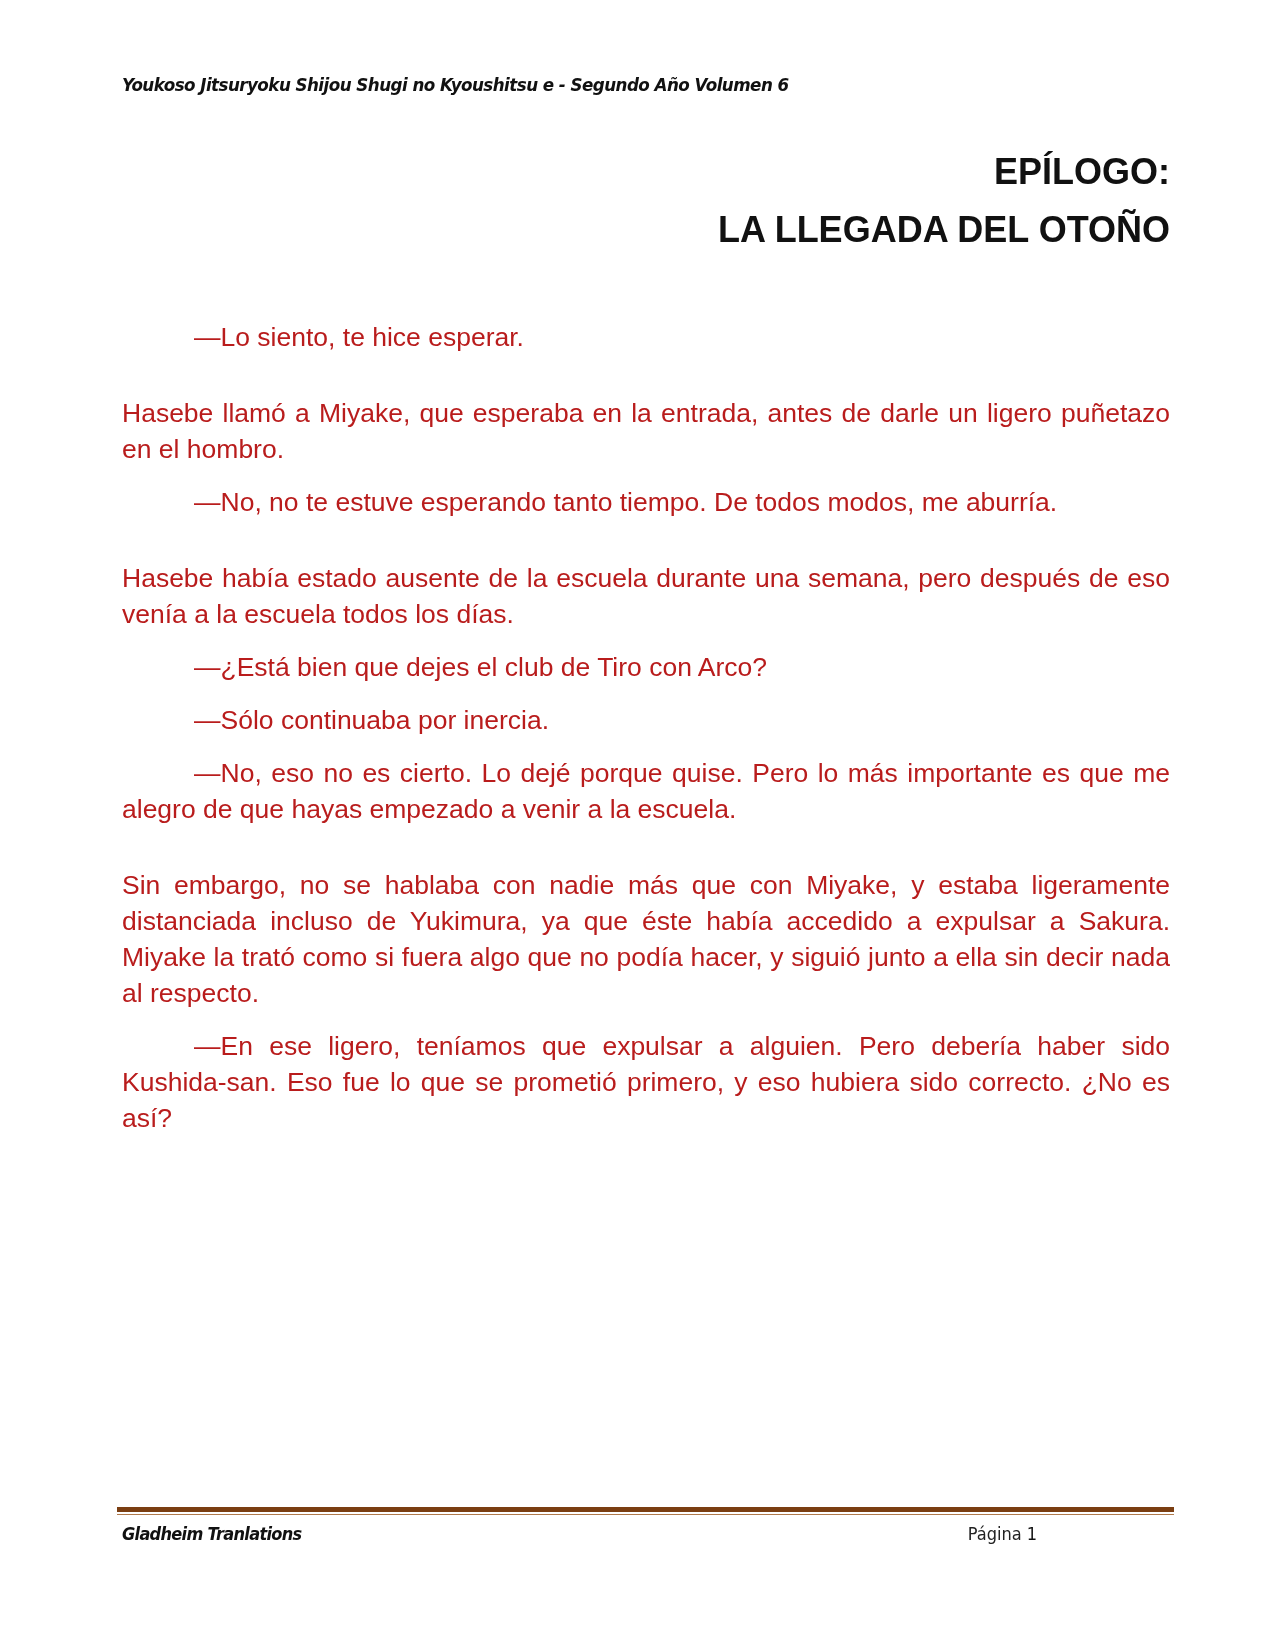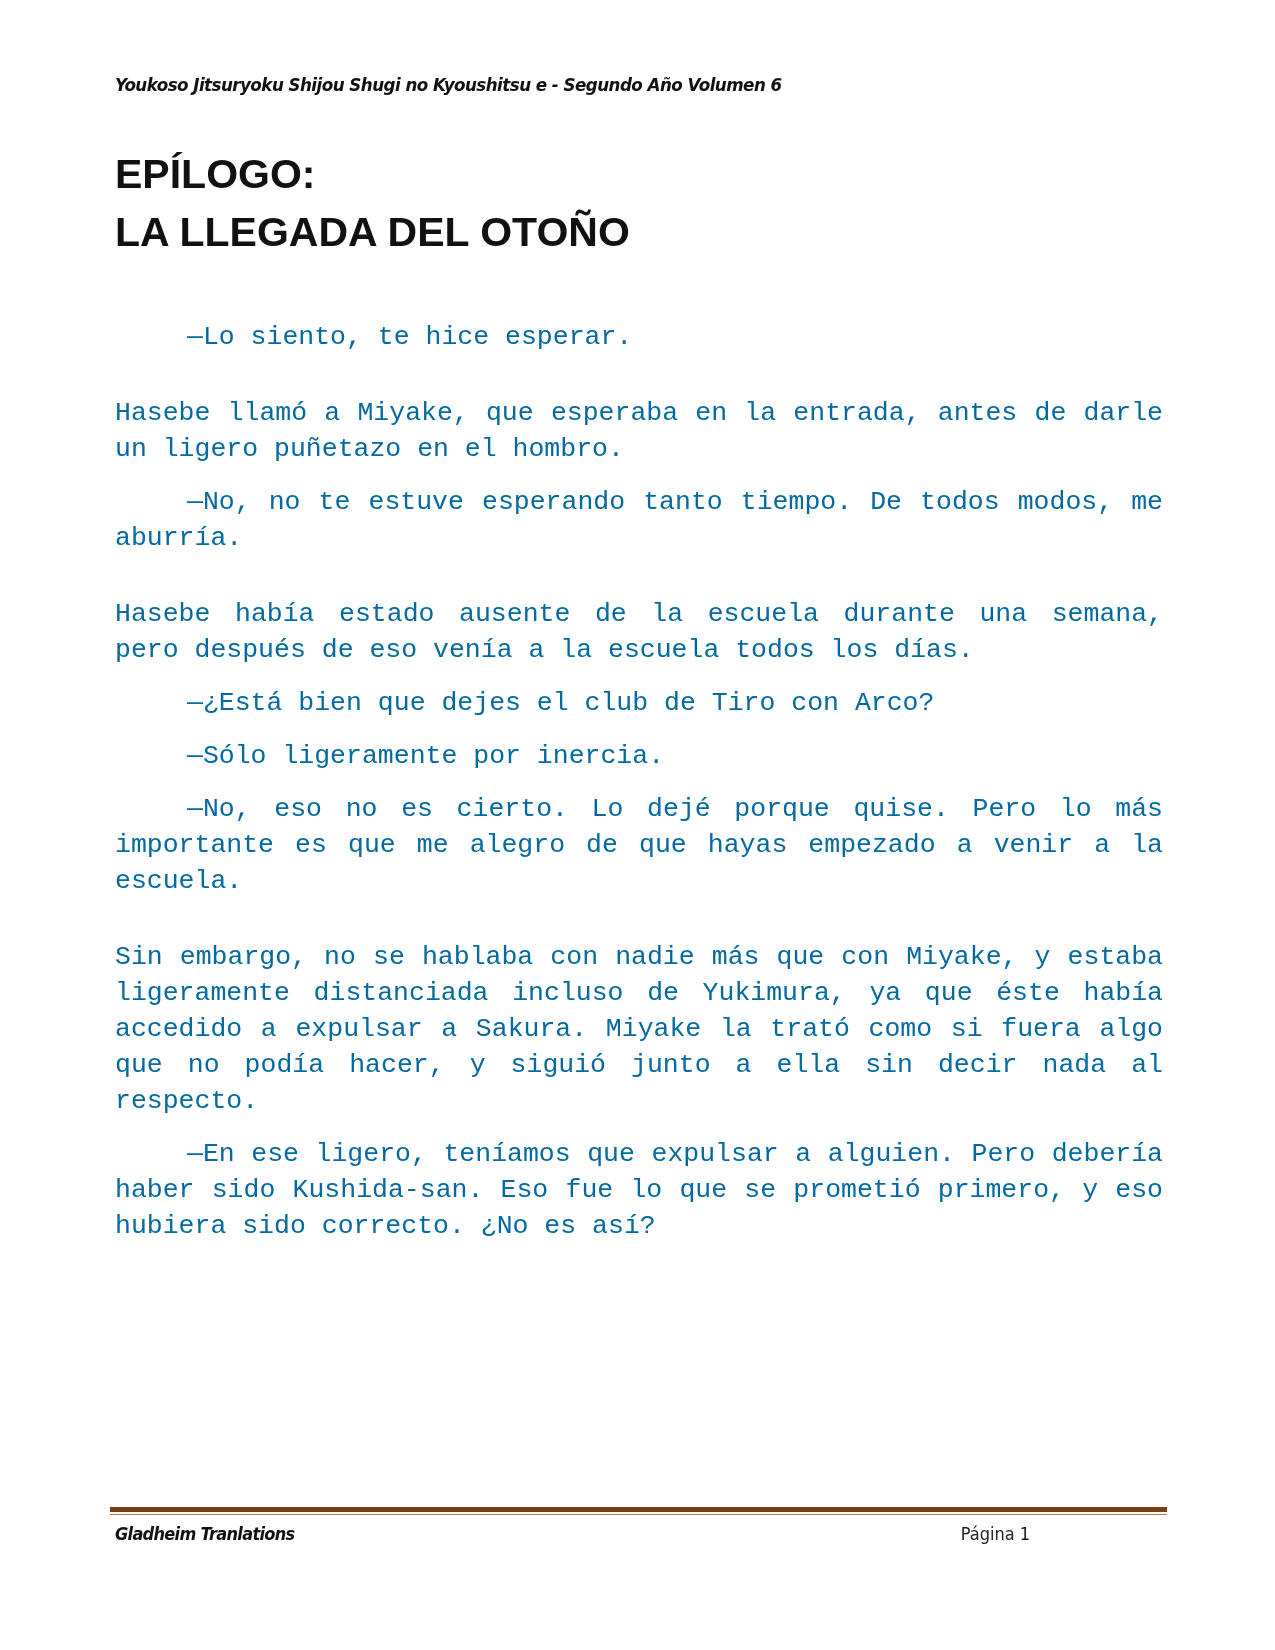--- a/index.html
+++ b/index.html
@@ -1,32 +1,32 @@
 <!DOCTYPE html>
 <html><head>
 <meta charset="utf-8">
 <style>
   html, body { margin: 0; padding: 0; background: #ffffff; }
   body { width: 1275px; height: 1650px; position: relative; overflow: hidden; color: #111111; }
-  .page { position: absolute; left: 1px; top: 0; width: 1141px; height: 1650px; }
+  .page { position: absolute; left: 8px; top: 0; width: 1141px; height: 1650px; }
   .running-header {
     position: absolute; left: 114px; top: 74px; width: 1048px;
     font-family: "DejaVu Sans", sans-serif; font-style: italic; font-weight: bold;
     font-size: 18px; letter-spacing: -0.6px; color: #111;
     transform: scaleX(0.93); transform-origin: left center; white-space: nowrap;
   }
   .title {
-    position: absolute; left: 114px; width: 1048px; text-align: left;
-    font-family: "Liberation Sans", sans-serif; font-weight: bold; font-size: 41px; color: #111;
+    position: absolute; left: 114px; width: 1048px; text-align: right;
+    font-family: "Liberation Sans", sans-serif; font-weight: bold; font-size: 36px; color: #111;
   }
   .title.t1 { top: 151px; }
   .title.t2 { top: 209px; }
   .body {
     position: absolute; left: 114px; top: 319px; width: 1048px;
-    font-family: Liberation Mono, monospace; font-size: 26.5px; line-height: 36px; color: #0369a1;
+    font-family: Liberation Sans, sans-serif; font-size: 26.5px; line-height: 36px; color: #b91c1c;
   }
   .body p { margin: 0 0 17px 0; text-align: justify; }
   .body p.dialogue { text-indent: 72px; }
   .body p.narr { text-indent: 0; margin-top: 40px; }
   .footer-rule { position: absolute; left: 109px; top: 1507px; width: 1057px; }
   .footer-rule .thick { height: 5px; background: #7a3e12; }
   .footer-rule .gap { height: 2px; background: #ffffff; }
   .footer-rule .thin { height: 1px; background: #b07a4c; }
   .footer-left {
     position: absolute; left: 114px; top: 1523px;
@@ -50,21 +50,21 @@
 
   <div class="title t1">EPÍLOGO:</div>
   <div class="title t2">LA LLEGADA DEL OTOÑO</div>
 
   <div class="body">
     <p class="dialogue">—Lo siento, te hice esperar.</p>
     <p class="narr">Hasebe llamó a Miyake, que esperaba en la entrada, antes de darle un ligero puñetazo en el hombro.</p>
     <p class="dialogue">—No, no te estuve esperando tanto tiempo. De todos modos, me aburría.</p>
     <p class="narr">Hasebe había estado ausente de la escuela durante una semana, pero después de eso venía a la escuela todos los días.</p>
     <p class="dialogue">—¿Está bien que dejes el club de Tiro con Arco?</p>
-    <p class="dialogue">—Sólo ligeramente por inercia.</p>
+    <p class="dialogue">—Sólo continuaba por inercia.</p>
     <p class="dialogue">—No, eso no es cierto. Lo dejé porque quise. Pero lo más importante es que me alegro de que hayas empezado a venir a la escuela.</p>
     <p class="narr">Sin embargo, no se hablaba con nadie más que con Miyake, y estaba ligeramente distanciada incluso de Yukimura, ya que éste había accedido a expulsar a Sakura. Miyake la trató como si fuera algo que no podía hacer, y siguió junto a ella sin decir nada al respecto.</p>
     <p class="dialogue">—En ese ligero, teníamos que expulsar a alguien. Pero debería haber sido Kushida-san. Eso fue lo que se prometió primero, y eso hubiera sido correcto. ¿No es así?</p>
   </div>
 
   <div class="footer-rule">
     <div class="thick"></div>
     <div class="gap"></div>
     <div class="thin"></div>
   </div>

